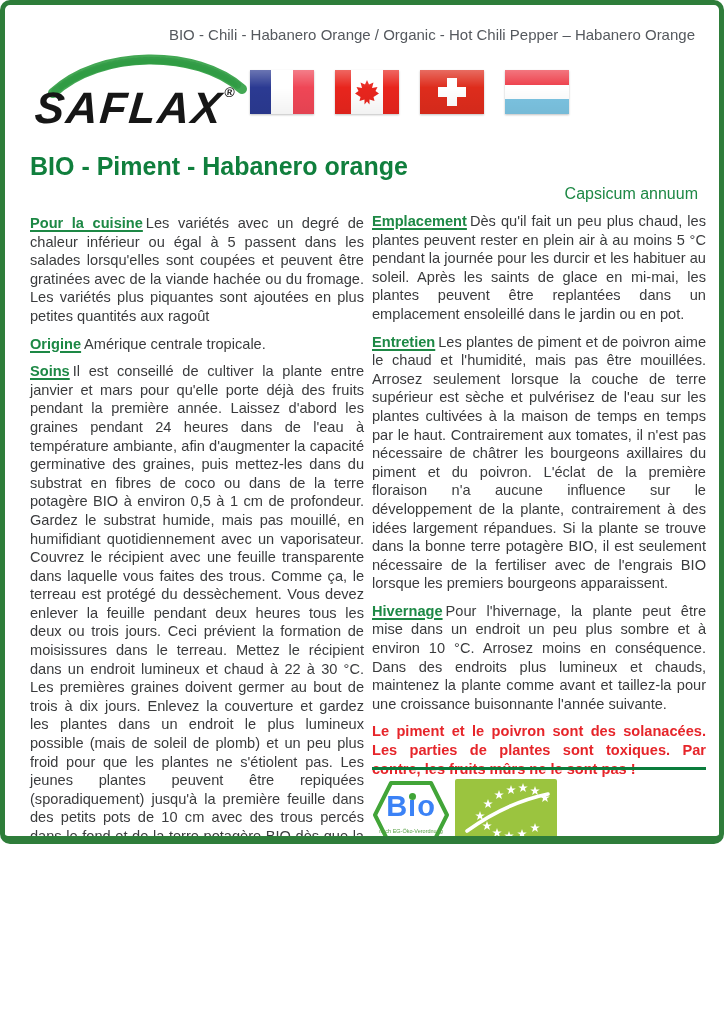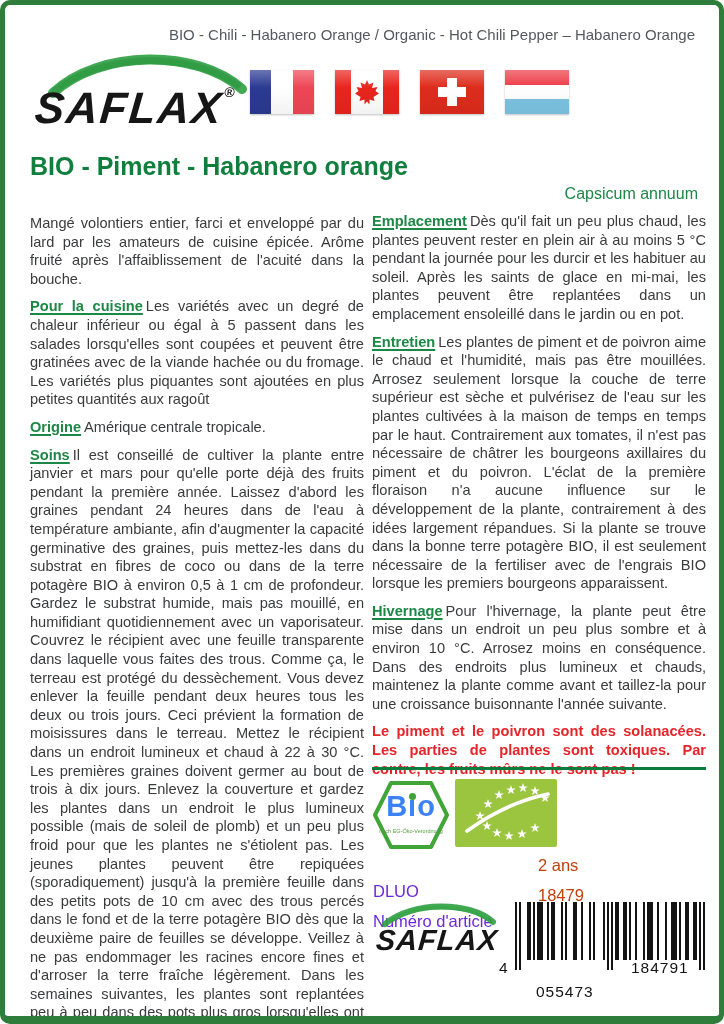--- a/index.html
+++ b/index.html
@@ -1,16 +1,16 @@
 <!DOCTYPE html>
 <html lang="fr"><head>
 <meta charset="utf-8">
 <style>
   html,body{margin:0;padding:0;background:#fff;}
-  .sheet{position:relative;width:724px;height:1024px;box-sizing:border-box;background:#fff;
+  .sheet{position:relative;width:724px;height:844px;box-sizing:border-box;background:#fff;
          border:5px solid #2e7d3a;border-bottom-width:8px;border-radius:10px;overflow:hidden;
          font-family:"Liberation Sans",sans-serif;}
   .top-note{position:absolute;top:21px;right:24px;font-size:15px;color:#55595e;white-space:nowrap;}
 
   
   .brand{position:absolute;left:30px;top:40px;width:215px;height:108px;}
   .brand .arc{position:absolute;left:10px;top:0;}
   .brand .word{position:absolute;left:0;top:38px;font-size:44px;font-weight:bold;font-style:italic;
                letter-spacing:2px;color:#161616;transform:skewX(-5deg);white-space:nowrap;}
   .brand .reg{font-size:14px;font-style:normal;vertical-align:26px;letter-spacing:0;}
@@ -95,21 +95,20 @@
       <div class="cross-h"></div>
       <div class="cross-v"></div>
     </div>
     <div class="flag flag-lu"></div>
   </div>
 
   <div class="page-title">BIO - Piment - Habanero orange</div>
   <div class="latin">Capsicum annuum</div>
 
   <div class="col col-left">
-    <p>Mangé volontiers entier, farci et enveloppé par du lard par les amateurs de cuisine épicée. Arôme fruité après l'affaiblissement de l'acuité dans la bouche.</p>
     <p><span class="h">Pour la cuisine</span><span>Les variétés avec un degré de chaleur inférieur ou égal à 5 passent dans les salades lorsqu'elles sont coupées et peuvent être gratinées avec de la viande hachée ou du fromage. Les variétés plus piquantes sont ajoutées en plus petites quantités aux ragoût</span></p>
     <p><span class="h">Origine</span><span>Amérique centrale tropicale.</span></p>
     <p><span class="h">Soins</span><span>Il est conseillé de cultiver la plante entre janvier et mars pour qu'elle porte déjà des fruits pendant la première année. Laissez d'abord les graines pendant 24 heures dans de l'eau à température ambiante, afin d'augmenter la capacité germinative des graines, puis mettez-les dans du substrat en fibres de coco ou dans de la terre potagère BIO à environ 0,5 à 1 cm de profondeur. Gardez le substrat humide, mais pas mouillé, en humifidiant quotidiennement avec un vaporisateur. Couvrez le récipient avec une feuille transparente dans laquelle vous faites des trous. Comme ça, le terreau est protégé du dessèchement. Vous devez enlever la feuille pendant deux heures tous les deux ou trois jours. Ceci prévient la formation de moisissures dans le terreau. Mettez le récipient dans un endroit lumineux et chaud à 22 à 30 °C. Les premières graines doivent germer au bout de trois à dix jours. Enlevez la couverture et gardez les plantes dans un endroit le plus lumineux possible (mais de soleil de plomb) et un peu plus froid pour que les plantes ne s'étiolent pas. Les jeunes plantes peuvent être repiquées (sporadiquement) jusqu'à la première feuille dans des petits pots de 10 cm avec des trous percés dans le fond et de la terre potagère BIO dès que la deuxième paire de feuilles se développe. Veillez à ne pas endommager les racines encore fines et d'arroser la terre fraîche légèrement. Dans les semaines suivantes, les plantes sont replantées peu à peu dans des pots plus gros lorsqu'elles ont bien enraciné leurs pots précédents.</span></p>
   </div>
 
   <div class="col col-right">
     <p><span class="h">Emplacement</span><span>Dès qu'il fait un peu plus chaud, les plantes peuvent rester en plein air à au moins 5 °C pendant la journée pour les durcir et les habituer au soleil. Après les saints de glace en mi-mai, les plantes peuvent être replantées dans un emplacement ensoleillé dans le jardin ou en pot.</span></p>
     <p><span class="h">Entretien</span><span>Les plantes de piment et de poivron aime le chaud et l'humidité, mais pas être mouillées. Arrosez seulement lorsque la couche de terre supérieur est sèche et pulvérisez de l'eau sur les plantes cultivées à la maison de temps en temps par le haut. Contrairement aux tomates, il n'est pas nécessaire de châtrer les bourgeons axillaires du piment et du poivron. L'éclat de la première floraison n'a aucune influence sur le développement de la plante, contrairement à des idées largement répandues. Si la plante se trouve dans la bonne terre potagère BIO, il est seulement nécessaire de la fertiliser avec de l'engrais BIO lorsque les premiers bourgeons apparaissent.</span></p>
     <p><span class="h">Hivernage</span><span>Pour l'hivernage, la plante peut être mise dans un endroit un peu plus sombre et à environ 10 °C. Arrosez moins en conséquence. Dans des endroits plus lumineux et chauds, maintenez la plante comme avant et taillez-la pour une croissance buisonnante l'année suivante.</span></p>
     <p class="warning">Le piment et le poivron sont des solanacées. Les parties de plantes sont toxiques. Par contre, les fruits mûrs ne le sont pas !</p>

